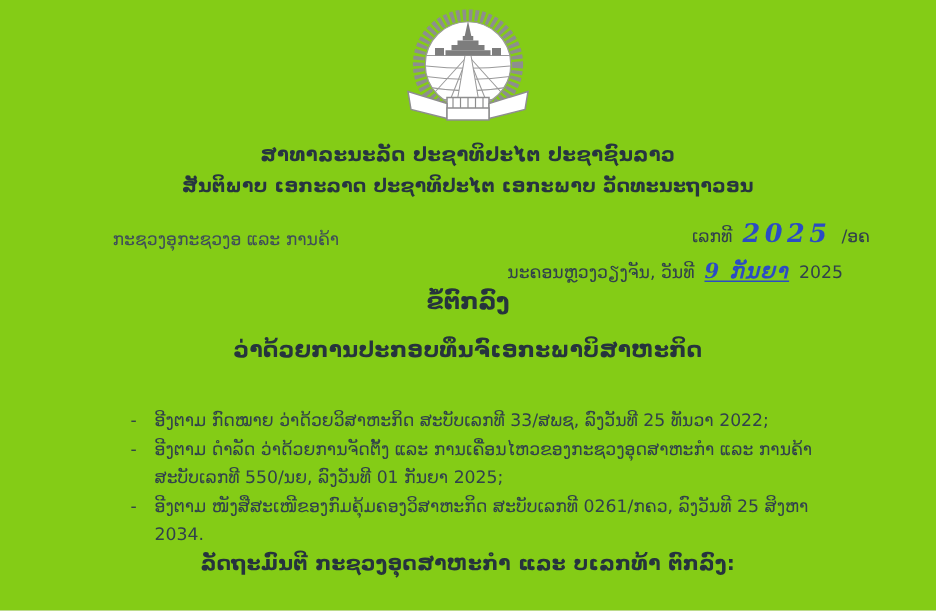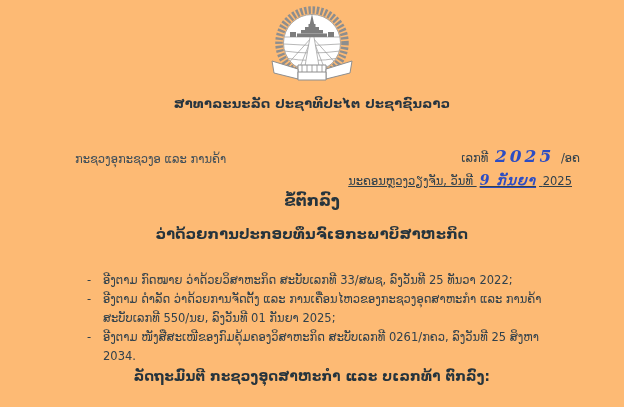--- a/index.html
+++ b/index.html
@@ -1,27 +1,27 @@
 <!DOCTYPE html>
 <html><head>
 <meta charset="utf-8">
 <style>
   html,body { margin:0; padding:0; background:#e8e8e8; }
   .page {
-    position:relative; width:624px; height:407px; background:#fdba74;
+    position:relative; width:624px; height:407px; background:#84cc16;
     overflow:hidden; font-family:"DejaVu Sans","Liberation Sans",sans-serif;
     color:#31414c;
   }
   .center { left:0; right:0; text-align:center; position:absolute; }
   .emblem { position:absolute; left:254px; top:6px; width:116px; height:84px; }
   .hdr1 { top:96px; font-weight:bold; font-size:13px; color:#273540; letter-spacing:0.3px; }
   .hdr2 { top:116px; font-weight:bold; font-size:12.5px; color:#273540; letter-spacing:0.2px; }
   .ministry { position:absolute; left:75px; top:152px; font-size:11.5px; color:#3f4e59; }
   .refline { position:absolute; right:44px; top:146px; font-size:11.5px; color:#31414c; white-space:nowrap;margin-left:16px; }
-  .dateline { position:absolute; right:52px; top:172px; font-size:11.5px; color:#31414c; white-space:nowrap;text-decoration:underline; }
+  .dateline { position:absolute; right:62px; top:172px; font-size:11.5px; color:#31414c; white-space:nowrap; }
   .hand {
     color:#2b4cc4; font-family:"DejaVu Serif",serif; font-style:italic; font-weight:bold;
   }
   .hand-num { font-size:17px; letter-spacing:3px; padding:0 3px; }
   .hand-date { font-size:14px; letter-spacing:1px; padding:0 3px; text-decoration:underline; text-underline-offset:2px; }
   .title1 { top:192px; font-weight:bold; font-size:15.5px; color:#26343d; }
   .title2 { top:226px; font-weight:bold; font-size:14.5px; color:#26343d; letter-spacing:0.2px; }
   .cites { position:absolute; left:87px; top:271px; width:466px; font-size:11.5px; line-height:19px; color:#31414c; }
   .cite { display:flex; }
   .cite .dash { flex:0 0 16px; }
@@ -76,20 +76,21 @@
         <line x1="68" y1="59" x2="68" y2="67" stroke="#8e8e8e" stroke-width="0.8"></line>
       </g>
 
       <path d="M18,55 L44,63 L44,73 L20,67 Z" fill="#ffffff" stroke="#8e8e8e" stroke-width="1"></path>
       <path d="M98,55 L72,63 L72,73 L96,67 Z" fill="#ffffff" stroke="#8e8e8e" stroke-width="1"></path>
       <path d="M44,66 h28 v8 h-28 z" fill="#ffffff" stroke="#8e8e8e" stroke-width="1"></path>
     </svg>
   </div>
 
   <div class="center hdr1">ສາທາລະນະລັດ ປະຊາທິປະໄຕ ປະຊາຊົນລາວ</div>
+  <div class="center hdr2">ສັນຕິພາບ ເອກະລາດ ປະຊາທິປະໄຕ ເອກະພາບ ວັດທະນະຖາວອນ</div>
 
   <div class="ministry">ກະຊວງອຸກະຊວງອ ແລະ ການຄ້າ</div>
 
   <div class="refline">
     <span>ເລກທີ</span>
     <span class="hand hand-num">2025</span>
     <span>/ອຄ</span>
   </div>
 
   <div class="dateline">

